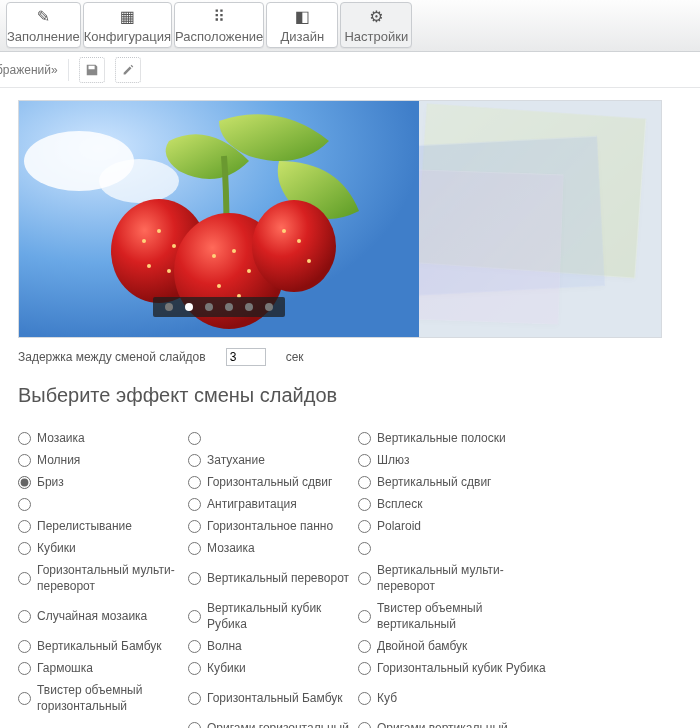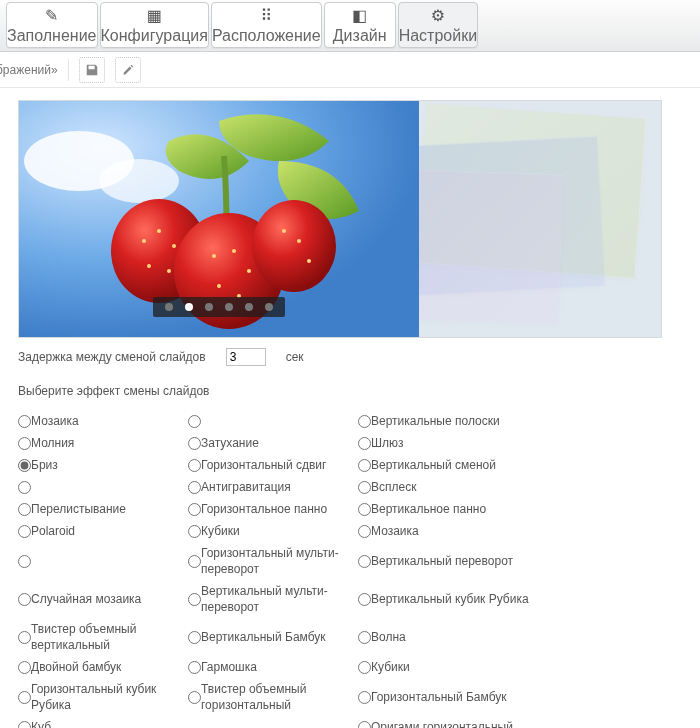--- a/index.html
+++ b/index.html
@@ -33,21 +33,21 @@
     border-radius: 4px;
     background: #fff;
     box-shadow: 0 1px 0 rgba(0,0,0,0.04);
     cursor: pointer;
   }
   .tool-btn .icn {
     width: 20px; height: 20px;
     display: flex; align-items: center; justify-content: center;
     font-size: 16px; margin-bottom: 2px;
   }
-  .tool-btn .lbl { font-size: 16px; color: #666; }
+  .tool-btn .lbl { font-size: 13px; color: #666; }
   .tool-btn.active { background: #f0f1f2; }
 
   
   .sec-bar {
     display: flex;
     align-items: center;
     gap: 10px;
     height: 36px;
     padding: 0 10px;
     background: #fff;
@@ -123,32 +123,32 @@
   .delay-row {
     display: flex; align-items: center; gap: 20px;
     margin-top: 10px; font-size: 12px; color: #555;
   }
   .delay-row input {
     width: 40px; height: 18px; font-size: 12px;
     border: 1px solid #bfc3c8; padding: 0 3px;
   }
 
   h3.section-title {
-    font-size: 12px; font-weight: normal; color: #555;
-    margin-top: 18px; margin-bottom: 14px;
+    font-size: 20px; font-weight: normal; color: #555;
+    margin-top: 18px; margin-bottom: 22px;
   }
 
   .effects {
     display: grid;
     grid-template-columns: 170px 170px 200px;
     column-gap: 0; row-gap: 4px;
     font-size: 12px;
   }
   .effects label {
-    display: flex; align-items: center; 
+    display: flex; align-items: center; gap: 6px;
     color: #555; cursor: pointer;
     line-height: 16px;
     padding: 1px 0;
   }
   .effects input[type=radio] {
     width: 13px; height: 13px; margin: 0;
     accent-color: #666;
   }
 </style>
 </head>
@@ -298,21 +298,21 @@
       <label>
         <input type="radio" name="effect" checked="" style="">
         <span>Бриз</span>
       </label>
       <label>
         <input type="radio" name="effect" style="">
         <span>Горизонтальный сдвиг</span>
       </label>
       <label>
         <input type="radio" name="effect" style="">
-        <span>Вертикальный сменой</span>
+        <span>Вертикальный сдвиг</span>
       </label>
       <label>
         <input type="radio" name="effect" style="">
       </label>
       <label>
         <input type="radio" name="effect" style="">
         <span>Антигравитация</span>
       </label>
       <label>
         <input type="radio" name="effect" style="">
@@ -321,24 +321,20 @@
       <label>
         <input type="radio" name="effect" style="">
         <span>Перелистывание</span>
       </label>
       <label>
         <input type="radio" name="effect" style="">
         <span>Горизонтальное панно</span>
       </label>
       <label>
         <input type="radio" name="effect" style="">
-        <span>Вертикальное панно</span>
-      </label>
-      <label>
-        <input type="radio" name="effect" style="">
         <span>Polaroid</span>
       </label>
       <label>
         <input type="radio" name="effect" style="">
         <span>Кубики</span>
       </label>
       <label>
         <input type="radio" name="effect" style="">
         <span>Мозаика</span>
       </label>
@@ -348,28 +344,28 @@
       <label>
         <input type="radio" name="effect" style="">
         <span>Горизонтальный мульти-переворот</span>
       </label>
       <label>
         <input type="radio" name="effect" style="">
         <span>Вертикальный переворот</span>
       </label>
       <label>
         <input type="radio" name="effect" style="">
+        <span>Вертикальный мульти-переворот</span>
+      </label>
+      <label>
+        <input type="radio" name="effect" style="">
         <span>Случайная мозаика</span>
       </label>
       <label>
         <input type="radio" name="effect" style="">
-        <span>Вертикальный мульти-переворот</span>
-      </label>
-      <label>
-        <input type="radio" name="effect" style="">
         <span>Вертикальный кубик Рубика</span>
       </label>
       <label>
         <input type="radio" name="effect" style="">
         <span>Твистер объемный вертикальный</span>
       </label>
       <label>
         <input type="radio" name="effect" style="">
         <span>Вертикальный Бамбук</span>
       </label>

